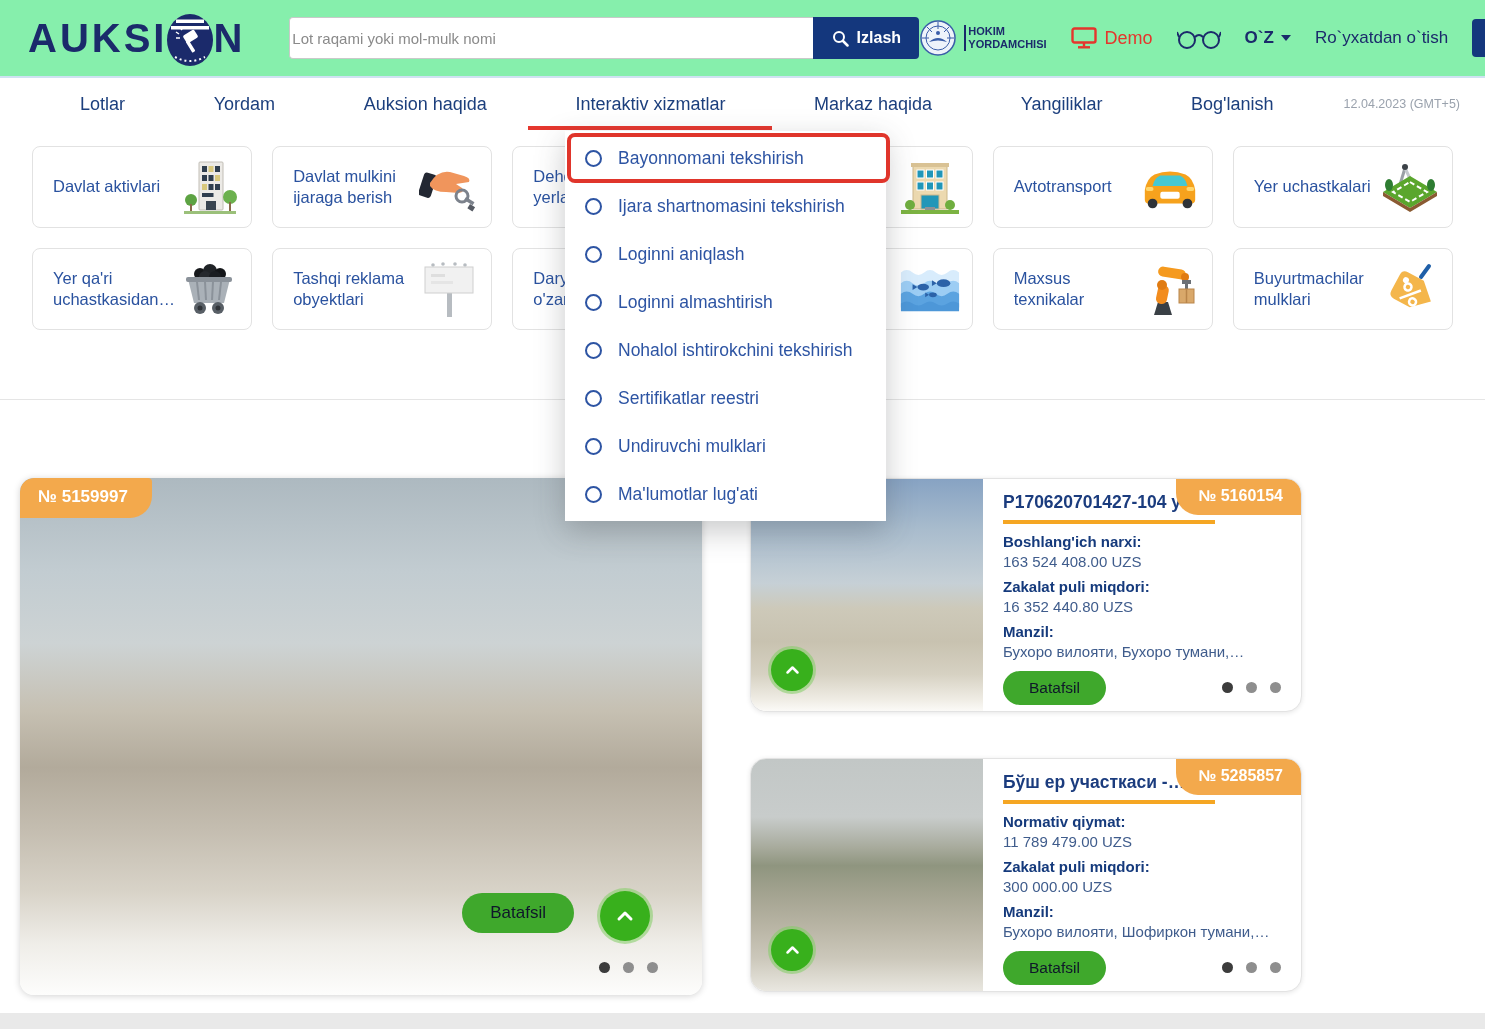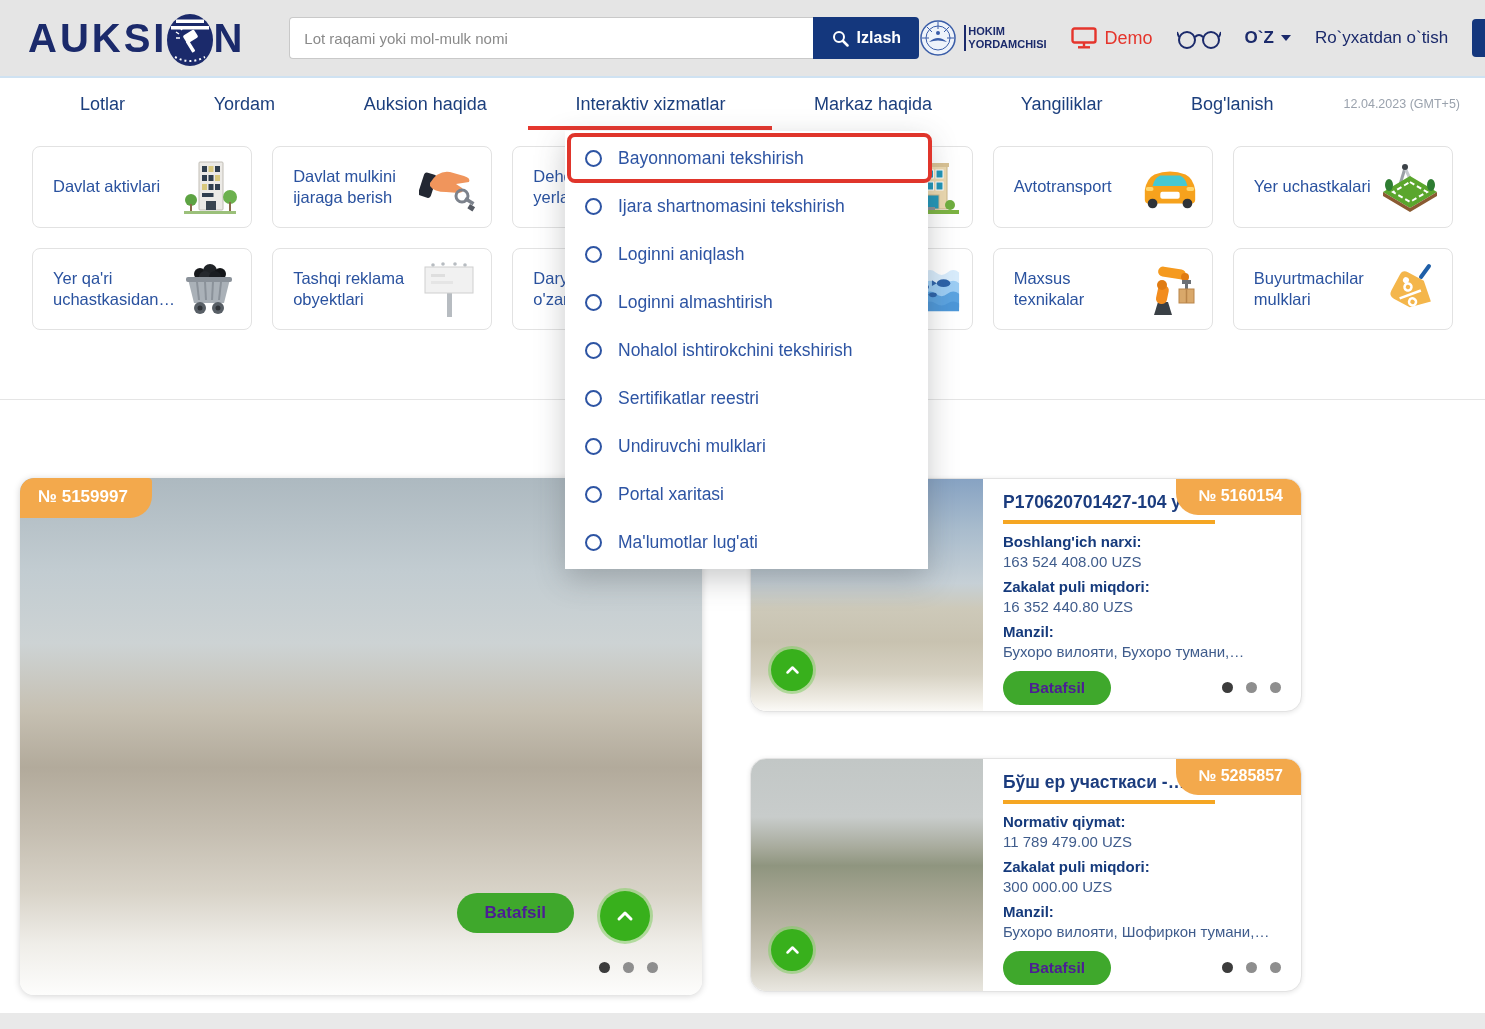--- a/index.html
+++ b/index.html
@@ -1,24 +1,24 @@
 <!DOCTYPE html>
 <html><head>
 <meta charset="utf-8">
 <style>
   * { margin:0; padding:0; box-sizing:border-box; }
   body { font-family:"Liberation Sans","DejaVu Sans",sans-serif; background:#fff; }
   .page { width:1485px; height:1029px; position:relative; background:#fff; overflow:hidden; }
 
   
-  .topbar { height:78px; display:flex; align-items:center; padding:0 24px 0 28px; border-bottom:2px solid #cfe2f2; background:#e5e5e5; }
+  .topbar { height:78px; display:flex; align-items:center; padding:0 24px 0 28px; border-bottom:2px solid #cfe2f2; background:#86efac; }
   .logo { display:flex; align-items:center; color:#1b2a6b; font-weight:bold; font-size:40px; letter-spacing:3px; cursor:pointer; }
   .logo svg { margin:4px -2px 0; }
   .search-wrap { display:flex; margin-left:44px; }
-  .search-input { width:524px; height:42px; border:1px solid #c9c9c9; border-right:none; border-radius:4px 0 0 4px; padding:0 14px; font-size:15px; color:#555; outline:none; font-family:inherit; }
+  .search-input { width:524px; height:42px; border:1px solid #c9c9c9; border-right:none; border-radius:4px 0 0 4px; padding:0 2px; font-size:15px; color:#555; outline:none; font-family:inherit; }
   .search-input::placeholder { color:#8a8a8a; }
   .btn-izlash { width:106px; height:42px; background:#14377d; border:none; border-radius:0 4px 4px 0; color:#fff; font-size:16px; font-weight:bold; display:flex; align-items:center; justify-content:center; gap:8px; cursor:pointer; font-family:inherit; }
   .top-right { margin-left:auto; display:flex; align-items:center; gap:24px; }
   .hokim { display:flex; align-items:center; gap:7px; cursor:pointer; }
   .hokim-text { border-left:2px solid #1b2a6b; padding-left:2px; display:flex; flex-direction:column; font-size:11px; font-weight:bold; color:#1b2a6b; line-height:1.2; }
   .demo { display:flex; align-items:center; gap:8px; color:#e5352c; font-size:18px; cursor:pointer; }
   .glasses { cursor:pointer; display:flex; }
   .lang { display:flex; align-items:center; gap:7px; color:#1b2a6b; font-size:17px; font-weight:bold; cursor:pointer; }
   .caret-down { width:0; height:0; border-left:5px solid transparent; border-right:5px solid transparent; border-top:6px solid #1b2a6b; }
   .register { color:#1b2a6b; font-size:17px; cursor:pointer; white-space:nowrap; }
@@ -31,32 +31,32 @@
   .nav-item.active::after { content:""; position:absolute; left:-47px; right:-47px; bottom:-15px; height:4px; background:#e5372e; }
   .nav-date { color:#9aa2ad; font-size:12.5px; white-space:nowrap; }
 
   
   .categories { padding:16px 32px 0; height:270px; border-bottom:1px solid #e5e5e5; display:grid; grid-template-columns:repeat(6,1fr); grid-template-rows:82px 82px; gap:20px; align-items:start; background:#fff; }
   .cat-card { height:82px; background:#fff; border:1px solid #e2e2e2; border-radius:8px; display:flex; align-items:center; justify-content:space-between; padding:0 10px 0 20px; cursor:pointer; }
   .cat-label { color:#2a529f; font-size:16.5px; font-weight:500; line-height:1.3; }
   .cat-icon { flex:none; display:flex; align-items:center; justify-content:center; width:64px; }
 
   
-  .dropdown { position:absolute; left:565px; top:131px; width:363px; background:#fff; z-index:60; box-shadow:0 10px 28px rgba(60,64,67,.28); padding:3px 0; }
+  .dropdown { position:absolute; left:565px; top:131px; width:321px; background:#fff; z-index:60; box-shadow:0 10px 28px rgba(60,64,67,.28); padding:3px 0; }
   .dd-item { height:48px; display:flex; align-items:center; gap:16px; padding-left:20px; font-size:17.5px; color:#2d54a3; cursor:pointer; position:relative; }
   .dd-radio { width:17px; height:17px; border:2px solid #2d54a3; border-radius:50%; flex:none; }
   .red-frame { position:absolute; left:2px; right:-4px; top:-1px; bottom:-1px; border:4px solid #e0352b; border-radius:8px; pointer-events:none; }
 
   
   .main { margin:78px 20px 0; display:flex; gap:48px; }
   .featured-card { position:relative; width:682px; height:517px; border-radius:14px; overflow:hidden; box-shadow:0 1px 7px rgba(0,0,0,.18); background:
     linear-gradient(180deg,#adb9c0 0%,#c2ccd1 18%,#cdd3d4 32%,#c6c0b2 45%,#b2aa9b 56%,#c4bdb0 68%,#d8d3c8 80%,#efede8 90%,#fdfdfc 100%); }
   .badge { position:absolute; top:0; left:0; background:#f3a94c; color:#fff; font-size:17px; font-weight:bold; padding:9px 24px 11px 18px; border-radius:14px 4px 22px 0; z-index:5; }
   .featured-title { position:absolute; left:56px; bottom:72px; font-size:34px; font-weight:600; color:#1d3f83; }
-  .btn-batafsil { background:#3fa82c; border:none; border-radius:20px; color:#4c1d95; font-weight:bold; cursor:pointer; display:flex; align-items:center; justify-content:center; font-family:inherit; }
+  .btn-batafsil { background:#3fa82c; border:none; border-radius:20px; color:#0f172a; font-weight:normal; cursor:pointer; display:flex; align-items:center; justify-content:center; font-family:inherit; }
   .featured-card .btn-batafsil { position:absolute; right:128px; bottom:62px; height:40px; padding:0 28px; font-size:17px; }
   .up-circle { position:absolute; width:50px; height:50px; border-radius:50%; background:#38b01c; display:flex; align-items:center; justify-content:center; cursor:pointer; box-shadow:0 0 0 3px rgba(130,205,100,.55); border:none; }
   .featured-card .up-circle { right:52px; bottom:54px; }
   .dots { position:absolute; display:flex; gap:13px; }
   .featured-card .dots { right:44px; bottom:22px; }
   .dot { width:11px; height:11px; border-radius:50%; background:#8e8e8e; cursor:pointer; }
   .dot.active { background:#3c3c3c; }
 
   .side-col { display:flex; flex-direction:column; gap:46px; width:552px; }
   .side-card { position:relative; height:234px; background:#fff; border:1px solid #e3e3e3; border-radius:16px; overflow:hidden; box-shadow:0 1px 5px rgba(0,0,0,.10); }
@@ -396,24 +396,20 @@
     <div class="dd-item">
       <span class="dd-radio"></span>
       <span>Sertifikatlar reestri</span>
     </div>
     <div class="dd-item">
       <span class="dd-radio"></span>
       <span>Undiruvchi mulklari</span>
     </div>
     <div class="dd-item">
       <span class="dd-radio"></span>
-      <span>Portal xaritasi</span>
-    </div>
-    <div class="dd-item">
-      <span class="dd-radio"></span>
       <span>Ma'lumotlar lug'ati</span>
     </div>
   </div>
 
   <section class="main">
 
     <div class="featured-card">
       <div class="badge">№ 5159997</div>
       <button class="btn-batafsil">Batafsil</button>
       <button class="up-circle">

